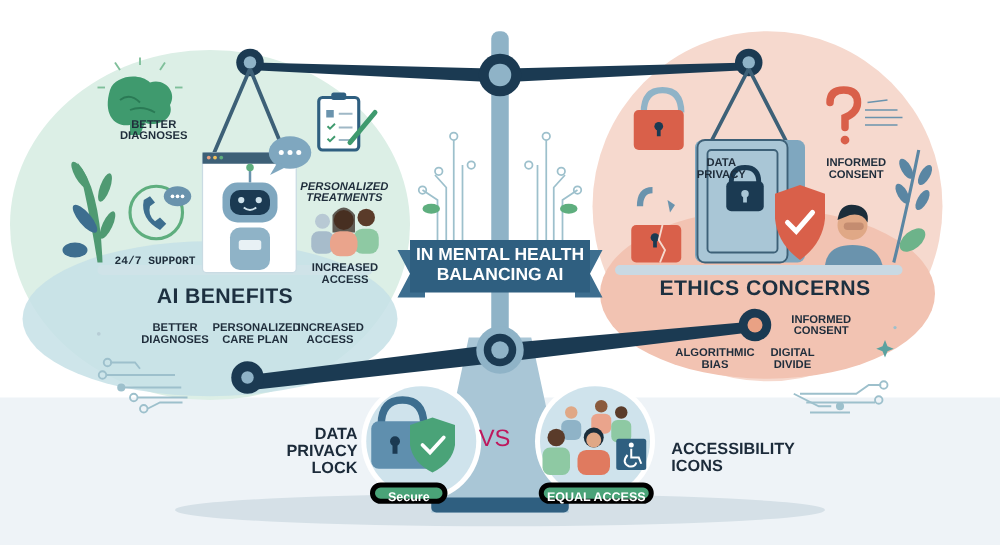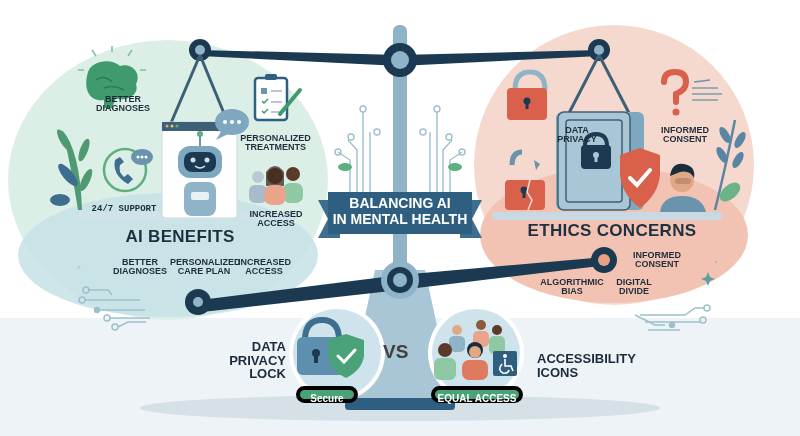--- a/index.html
+++ b/index.html
@@ -6,21 +6,21 @@
   html, body { width: 800px; height: 436px; overflow: hidden; background: #ffffff; }
   body { font-family: "Liberation Sans", sans-serif; color: #1c2b3a; position: relative; }
   .stage { position: absolute; left: 0; top: 0; width: 800px; height: 436px; padding-left: 40px; }
   .floor { position: absolute; left: 0; top: 318px; width: 800px; height: 118px; background: #eef3f7; }
   .shadow { position: absolute; left: 140px; top: 395px; width: 520px; height: 26px; border-radius: 50%; background: #d5e0e7; }
   svg.art { position: absolute; left: 0; top: 0; }
   .lbl { position: absolute; font-weight: bold; text-transform: uppercase; text-align: center; line-height: 1.05; color: #1f2d3b; }
   .s9 { font-size: 9px; }
   .big { font-size: 17px; letter-spacing: 0.3px; color: #1d3040; }
   .banner-text { position: absolute; left: 330px; top: 196px; width: 140px; text-align: center; color: #ffffff; font-weight: bold; font-size: 14px; line-height: 1.12; }
-  .vs { position: absolute; left: 383px; top: 341px; font-size: 19px; font-weight: bold; color: #404040; }
+  .vs { position: absolute; left: 383px; top: 341px; font-size: 19px; font-weight: normal; color: #be185d; }
   .pill { position: absolute; height: 17px; border-radius: 9px; background: #4aa378; color: #fff; font-size: 10px; font-weight: bold; text-align: center; line-height: 17px; border: 4px solid #000000; }
   .side-lbl { position: absolute; font-weight: bold; font-size: 13px; line-height: 1.05; color: #1c2b3a; }
 </style>
 </head>
 <body>
 
 <div class="stage">
   <div class="floor"></div>
   <div class="shadow"></div>
 
@@ -268,31 +268,31 @@
       <circle cx="475" cy="350" r="8" fill="#1b2d3a"></circle>
         <circle cx="475" cy="352" r="6" fill="#e0a886"></circle>
         <rect x="462" y="360" width="26" height="20" rx="7" fill="#e07a5f"></rect>
       <rect x="493" y="351" width="24" height="25" rx="2" fill="#2f5f80"></rect>
       <circle cx="505" cy="356" r="2" fill="#fff"></circle>
       <path d="M 505 359 L 505 366 L 511 366 L 513 371 M 502 364 Q 497 370 503 373 Q 508 374 509 370" stroke="#fff" stroke-width="1.6" fill="none"></path>
     </g>
   </svg>
 
   <div class="lbl s9" style="left:93px;top:95px;width:60px;">Better Diagnoses</div>
-  <div class="lbl s9" style="left:238px;top:134px;width:75px;">Personalized Treatments</div>
+  <div class="lbl s9" style="left:238px;top:145px;width:75px;font-style:italic;">Personalized Treatments</div>
   <div class="lbl s9" style="left:90px;top:205px;width:68px;font-family:Liberation Mono, monospace;">24/7 Support</div>
   <div class="lbl s9" style="left:248px;top:210px;width:56px;">Increased Access</div>
   <div class="lbl big" style="left:110px;top:228px;width:140px;">AI Benefits</div>
   <div class="lbl s9" style="left:112px;top:258px;width:56px;">Better Diagnoses</div>
   <div class="lbl s9" style="left:170px;top:258px;width:68px;">Personalized Care Plan</div>
   <div class="lbl s9" style="left:238px;top:258px;width:52px;">Increased Access</div>
 
   <div class="banner-text">
+    <div style="text-transform:uppercase;">in Mental Health</div>
     <div style="text-transform:uppercase;">Balancing AI</div>
-    <div style="text-transform:uppercase;">in Mental Health</div>
   </div>
 
   <div class="lbl s9" style="left:526px;top:126px;width:46px;margin-left:28px;">Data Privacy</div>
   <div class="lbl s9" style="left:655px;top:126px;width:60px;">Informed Consent</div>
   <div class="lbl big" style="left:512px;top:222px;width:200px;">Ethics Concerns</div>
   <div class="lbl s9" style="left:628px;top:251px;width:58px;">Informed Consent</div>
   <div class="lbl s9" style="left:538px;top:278px;width:68px;">Algorithmic Bias</div>
   <div class="lbl s9" style="left:612px;top:278px;width:44px;">Digital Divide</div>
 
   <div class="side-lbl" style="left:210px;top:340px;width:76px;text-align:right;text-transform:uppercase;">Data Privacy Lock</div>

